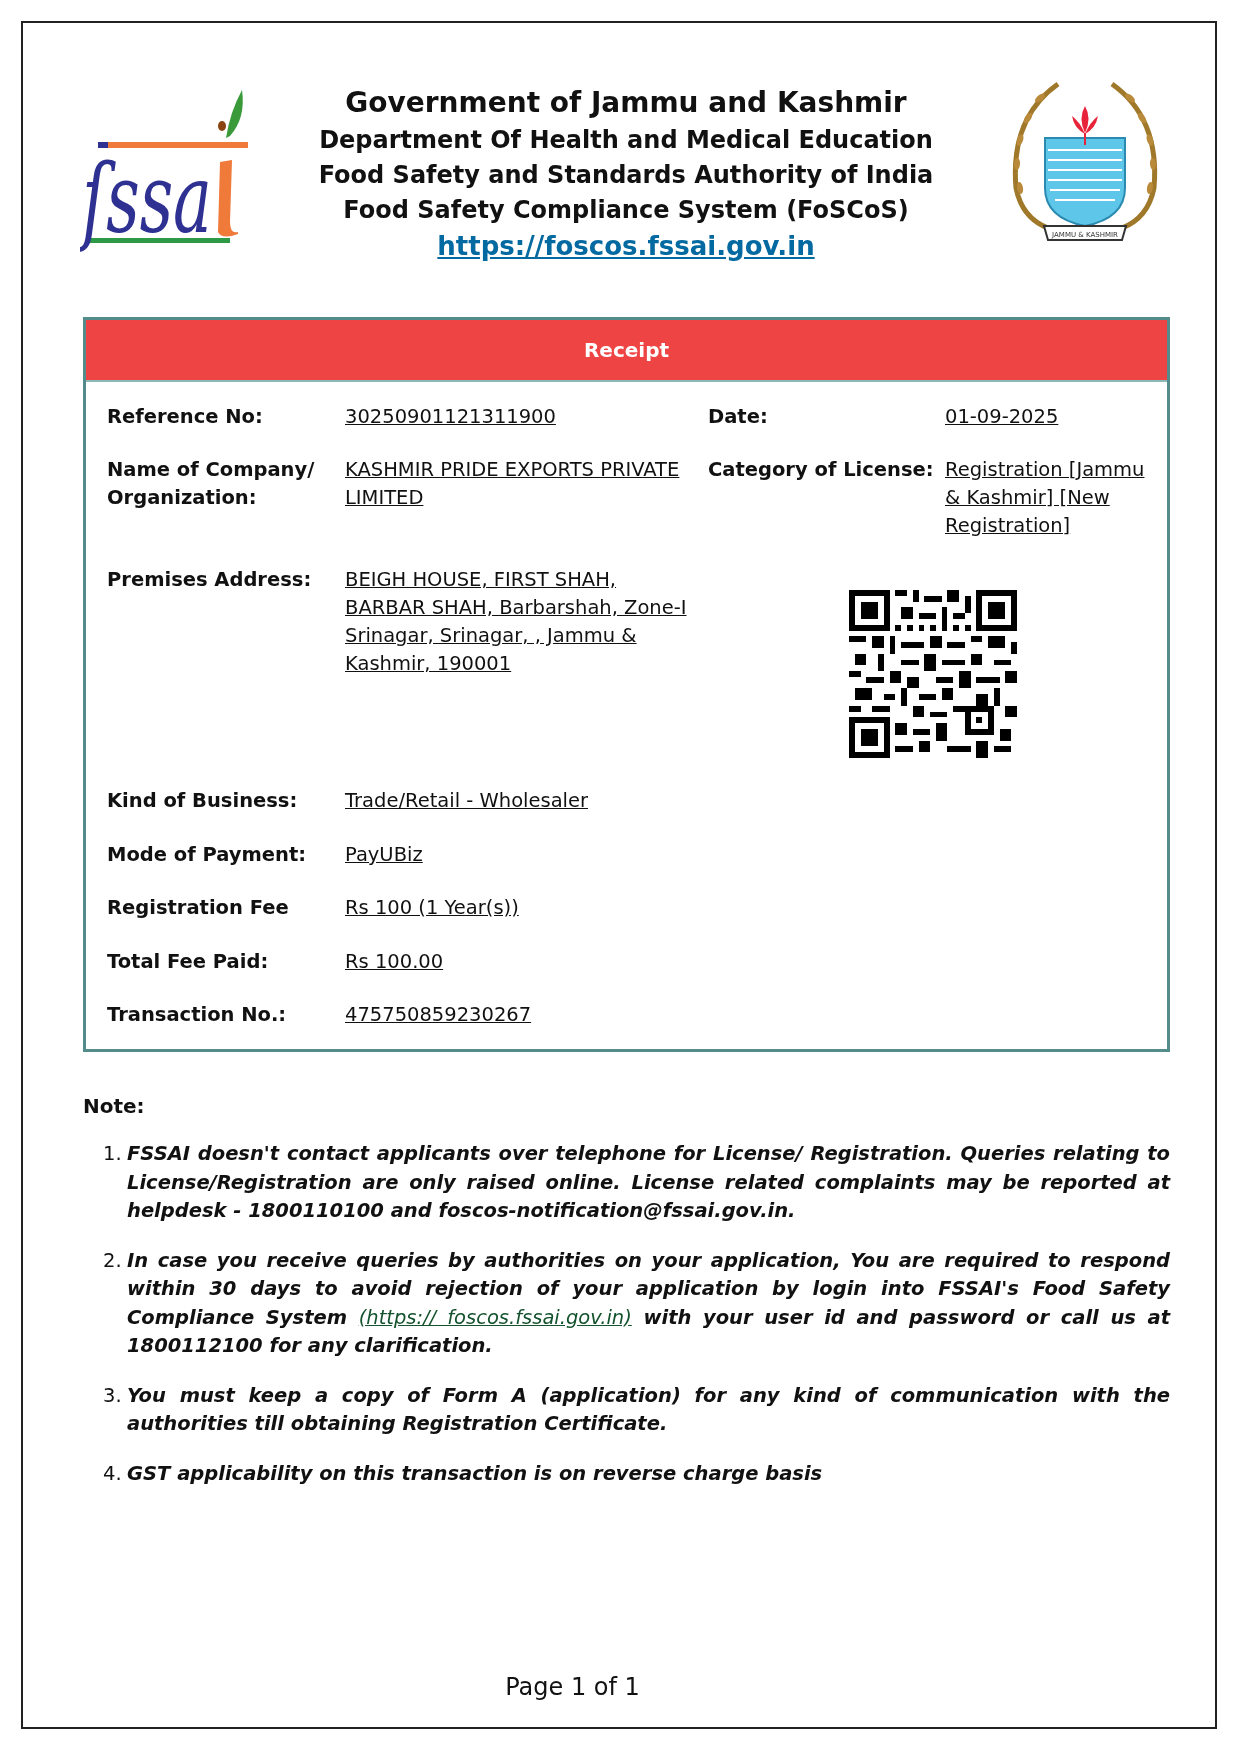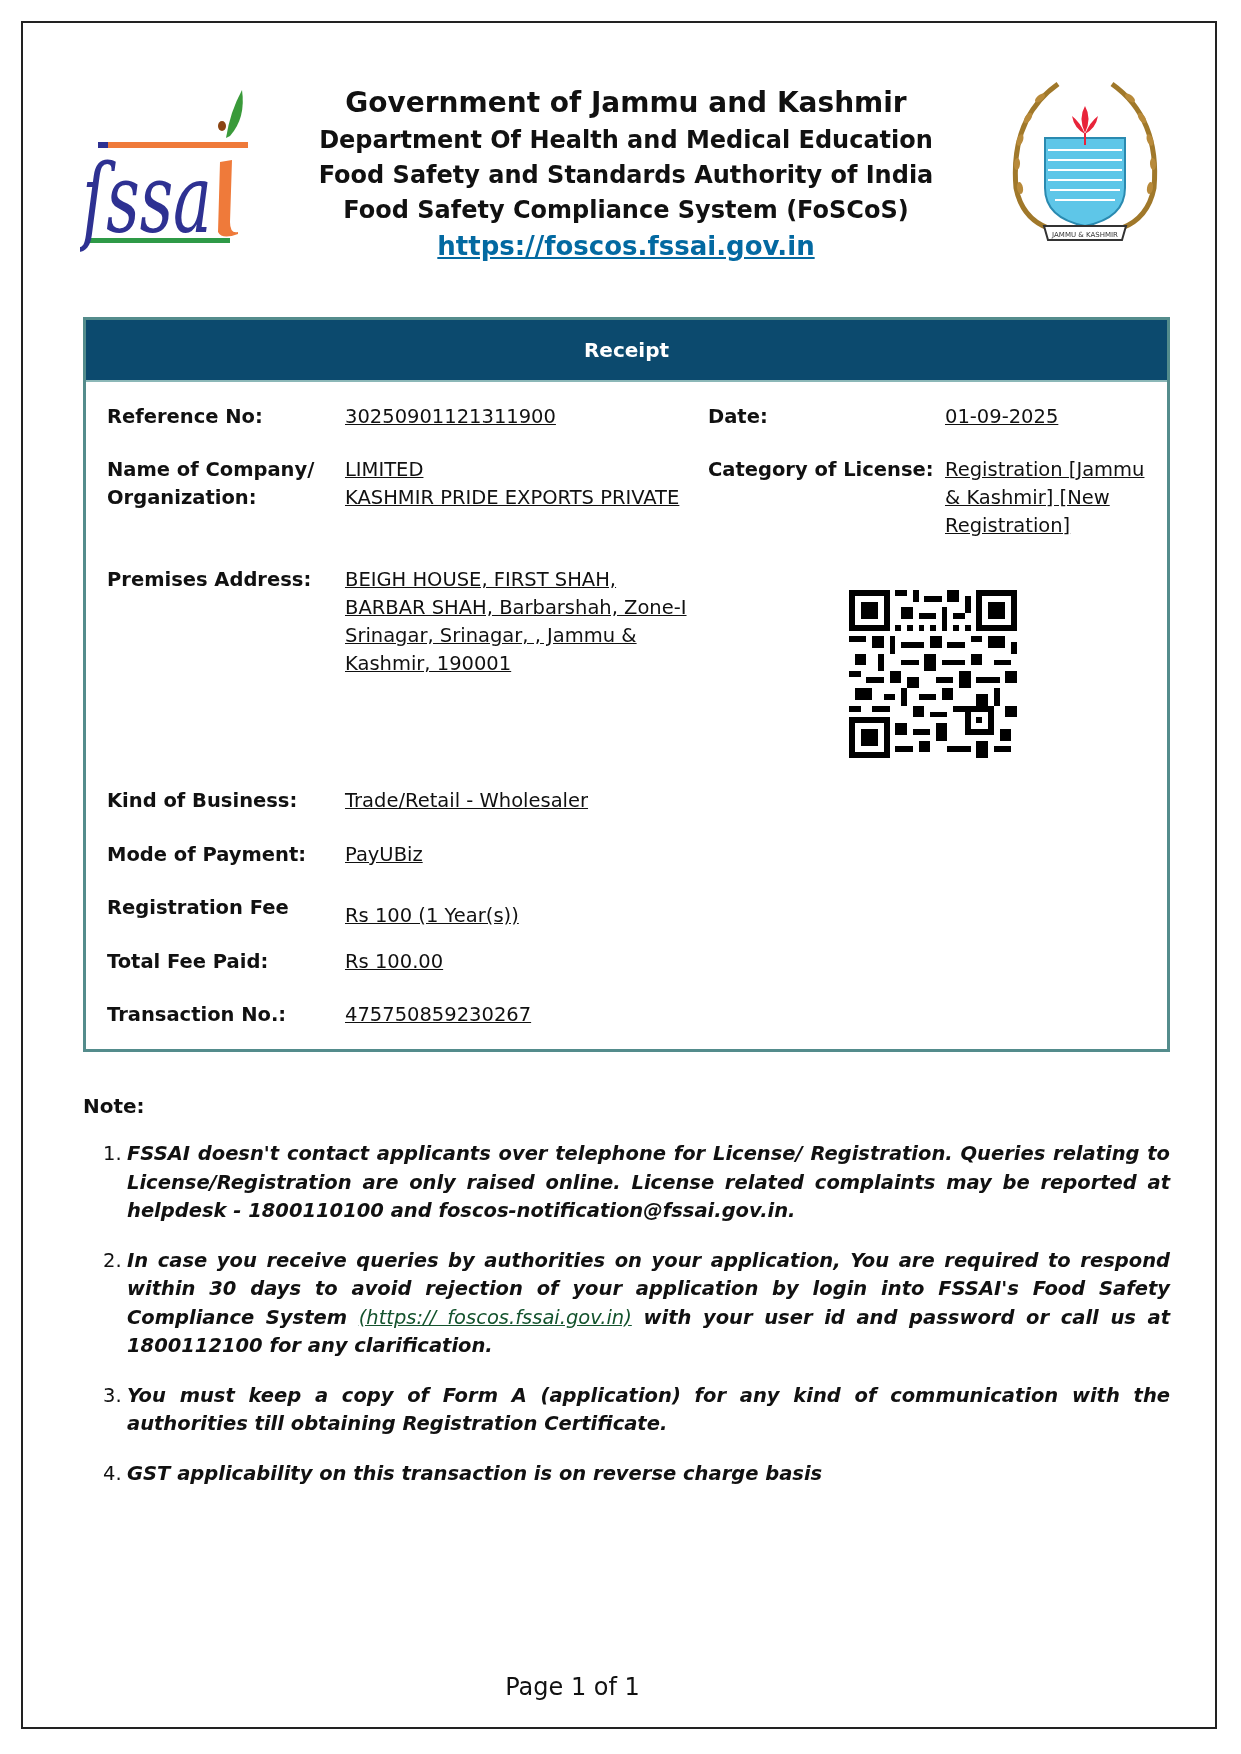--- a/index.html
+++ b/index.html
@@ -15,21 +15,21 @@
   .hdr { left: 300px; width: 652px; text-align: center; font-weight: bold; white-space: nowrap; }
   .hdr1 { top: 86px; font-size: 28px; }
   .hdr2 { top: 126px; font-size: 24px; }
   .hdr3 { top: 161px; font-size: 24px; }
   .hdr4 { top: 196px; font-size: 24px; }
   .hdr5 { top: 231px; font-size: 26px; color: #0369a1; text-decoration: underline; }
 
   
   .receipt { left: 83px; top: 317px; width: 1087px; height: 735px; border: 3px solid #548c8c;
              box-sizing: border-box; }
-  .receipt-head { position: absolute; left: 0; top: 0; right: 0; height: 60px; background: #0c4a6e;
+  .receipt-head { position: absolute; left: 0; top: 0; right: 0; height: 60px; background: #ef4444;
                   color: #fff; font-weight: bold; font-size: 20px; text-align: center; line-height: 60px;
                   border-bottom: 2px solid #8cb8b8; }
   .lbl { font-weight: bold; font-size: 19.5px; line-height: 28px; }
   .val { font-size: 19.5px; line-height: 28px; text-decoration: underline; }
 
   .qr { left: 849px; top: 590px; width: 168px; height: 168px; }
 
   
   .note-title { left: 83px; top: 1094px; font-weight: bold; font-size: 20px; }
   .notes { left: 103px; top: 1140px; width: 1067px; font-weight: bold; font-size: 19.5px; line-height: 28.5px; }
@@ -104,22 +104,22 @@
 <div class="abs lbl" style="left:107px; top:403px;">Reference No:</div>
 <div class="abs val" style="left:345px; top:403px;">30250901121311900</div>
 <div class="abs lbl" style="left:708px; top:403px;">Date:</div>
 <div class="abs val" style="left:945px; top:403px;">01-09-2025</div>
 
 <div class="abs lbl" style="left:107px; top:456px;">
   <div>Name of Company/</div>
   <div>Organization:</div>
 </div>
 <div class="abs val" style="left:345px; top:456px;">
+  <div>KASHMIR PRIDE EXPORTS PRIVATE</div>
   <div>LIMITED</div>
-  <div>KASHMIR PRIDE EXPORTS PRIVATE</div>
 </div>
 <div class="abs lbl" style="left:708px; top:456px;">Category of License:</div>
 <div class="abs val" style="left:945px; top:456px;">
   <div>Registration [Jammu</div>
   <div>&amp; Kashmir] [New</div>
   <div>Registration]</div>
 </div>
 
 <div class="abs lbl" style="left:107px; top:566px;">Premises Address:</div>
 <div class="abs val" style="left:345px; top:566px;">
@@ -211,21 +211,21 @@
   </svg>
 </div>
 
 <div class="abs lbl" style="left:107px; top:787px;">Kind of Business:</div>
 <div class="abs val" style="left:345px; top:787px;">Trade/Retail - Wholesaler</div>
 
 <div class="abs lbl" style="left:107px; top:841px;">Mode of Payment:</div>
 <div class="abs val" style="left:345px; top:841px;">PayUBiz</div>
 
 <div class="abs lbl" style="left:107px; top:894px;">Registration Fee</div>
-<div class="abs val" style="left:345px; top:894px;margin-top:8px;">Rs 100 (1 Year(s))</div>
+<div class="abs val" style="left:345px; top:894px;">Rs 100 (1 Year(s))</div>
 
 <div class="abs lbl" style="left:107px; top:948px;">Total Fee Paid:</div>
 <div class="abs val" style="left:345px; top:948px;">Rs 100.00</div>
 
 <div class="abs lbl" style="left:107px; top:1001px;">Transaction No.:</div>
 <div class="abs val" style="left:345px; top:1001px;">475750859230267</div>
 
 <div class="abs note-title">Note:</div>
 <div class="abs notes">
   <div class="note-item">

